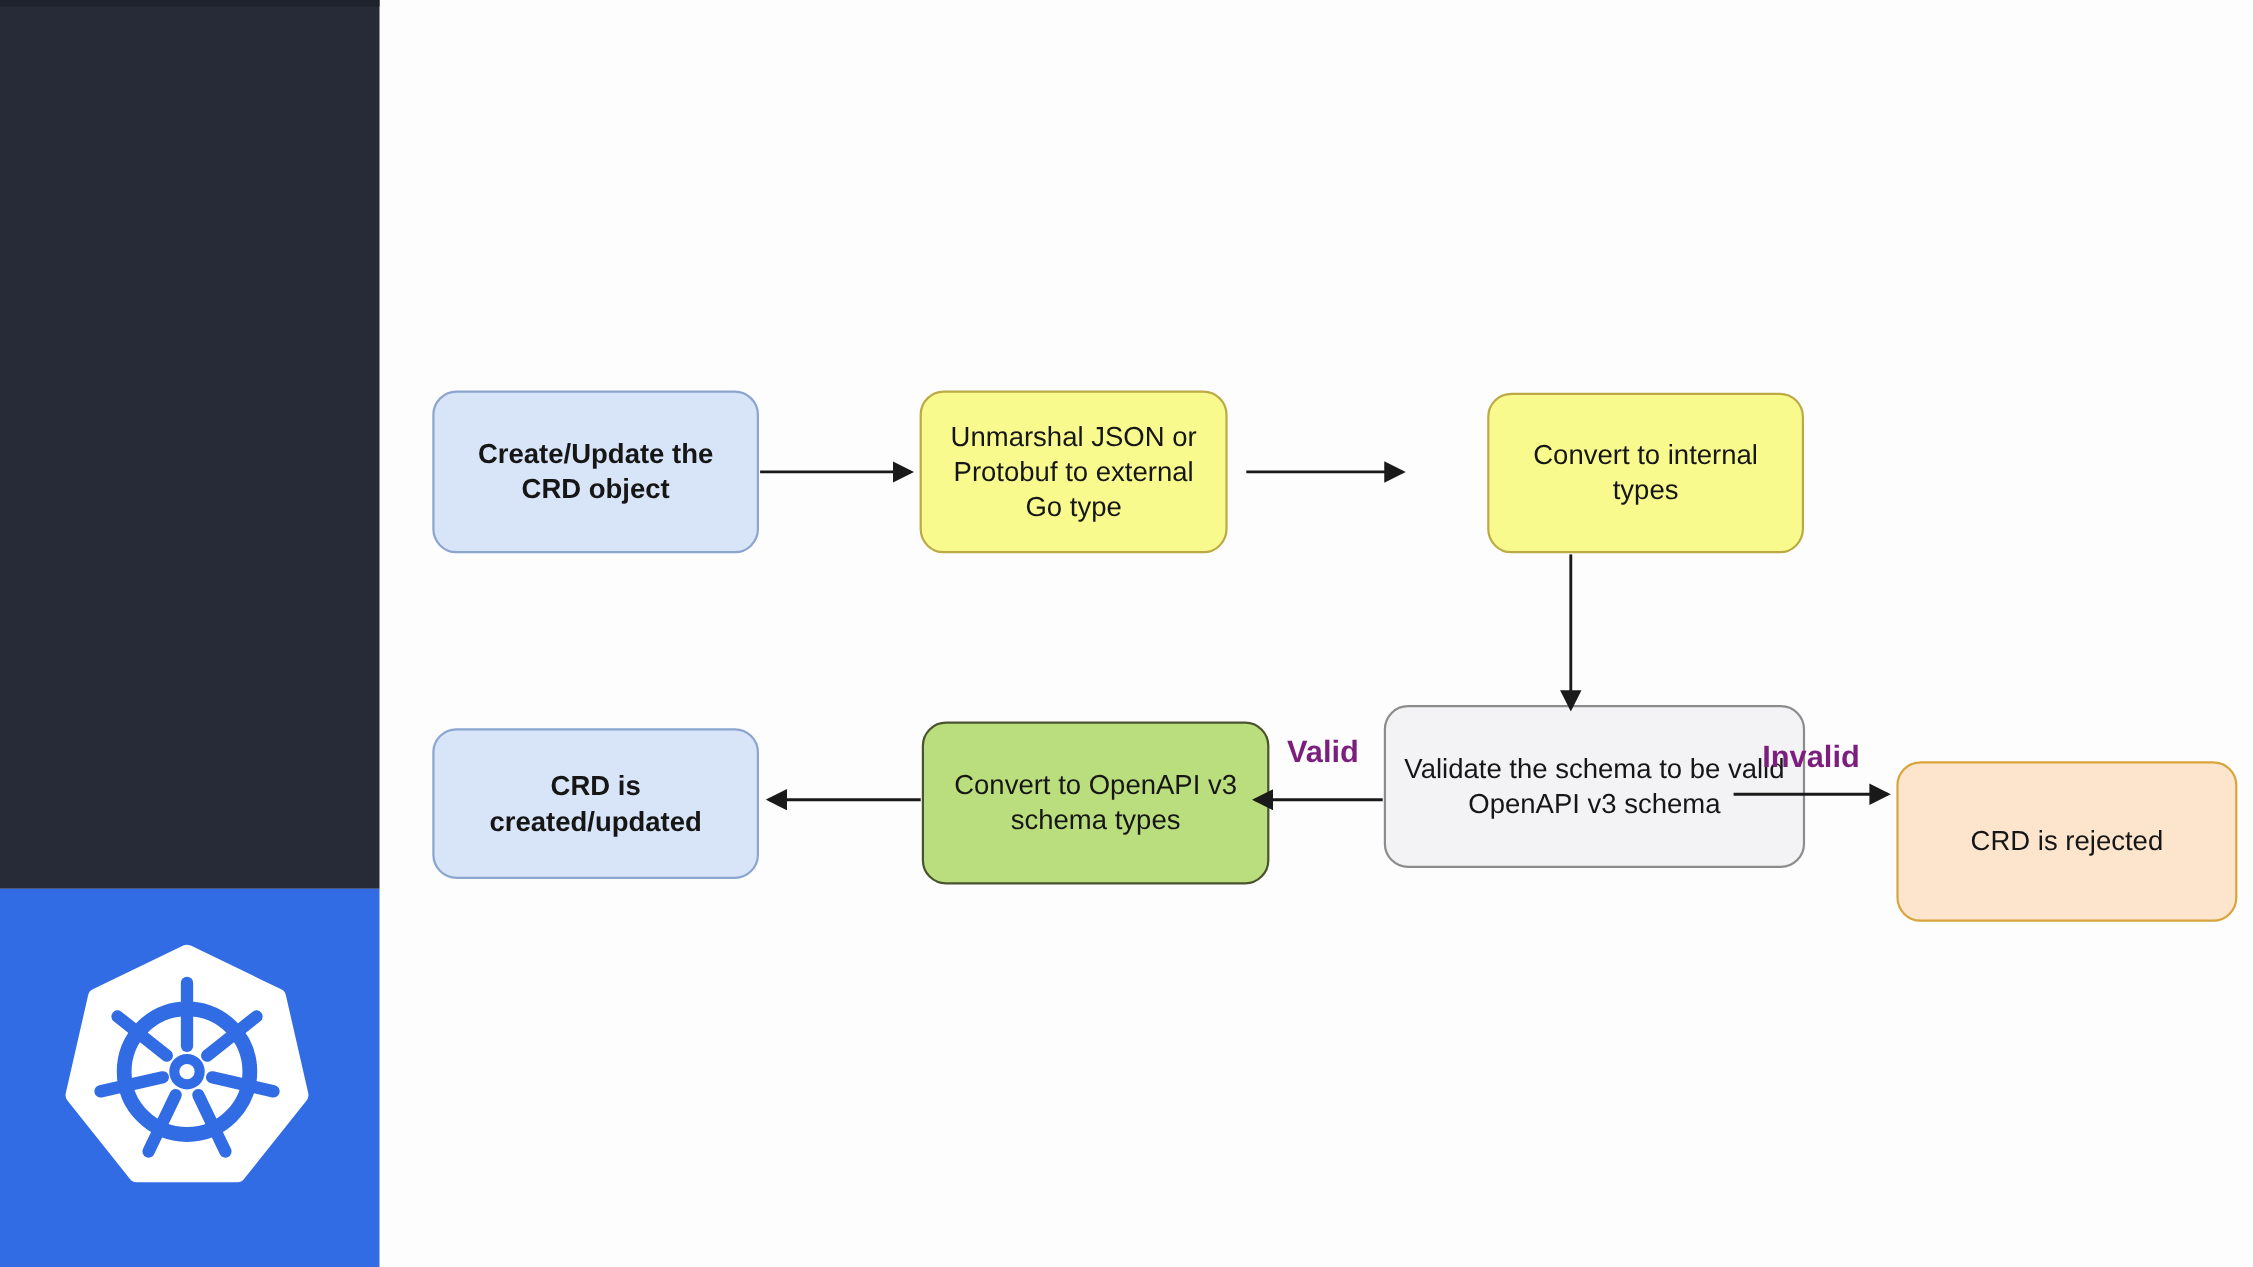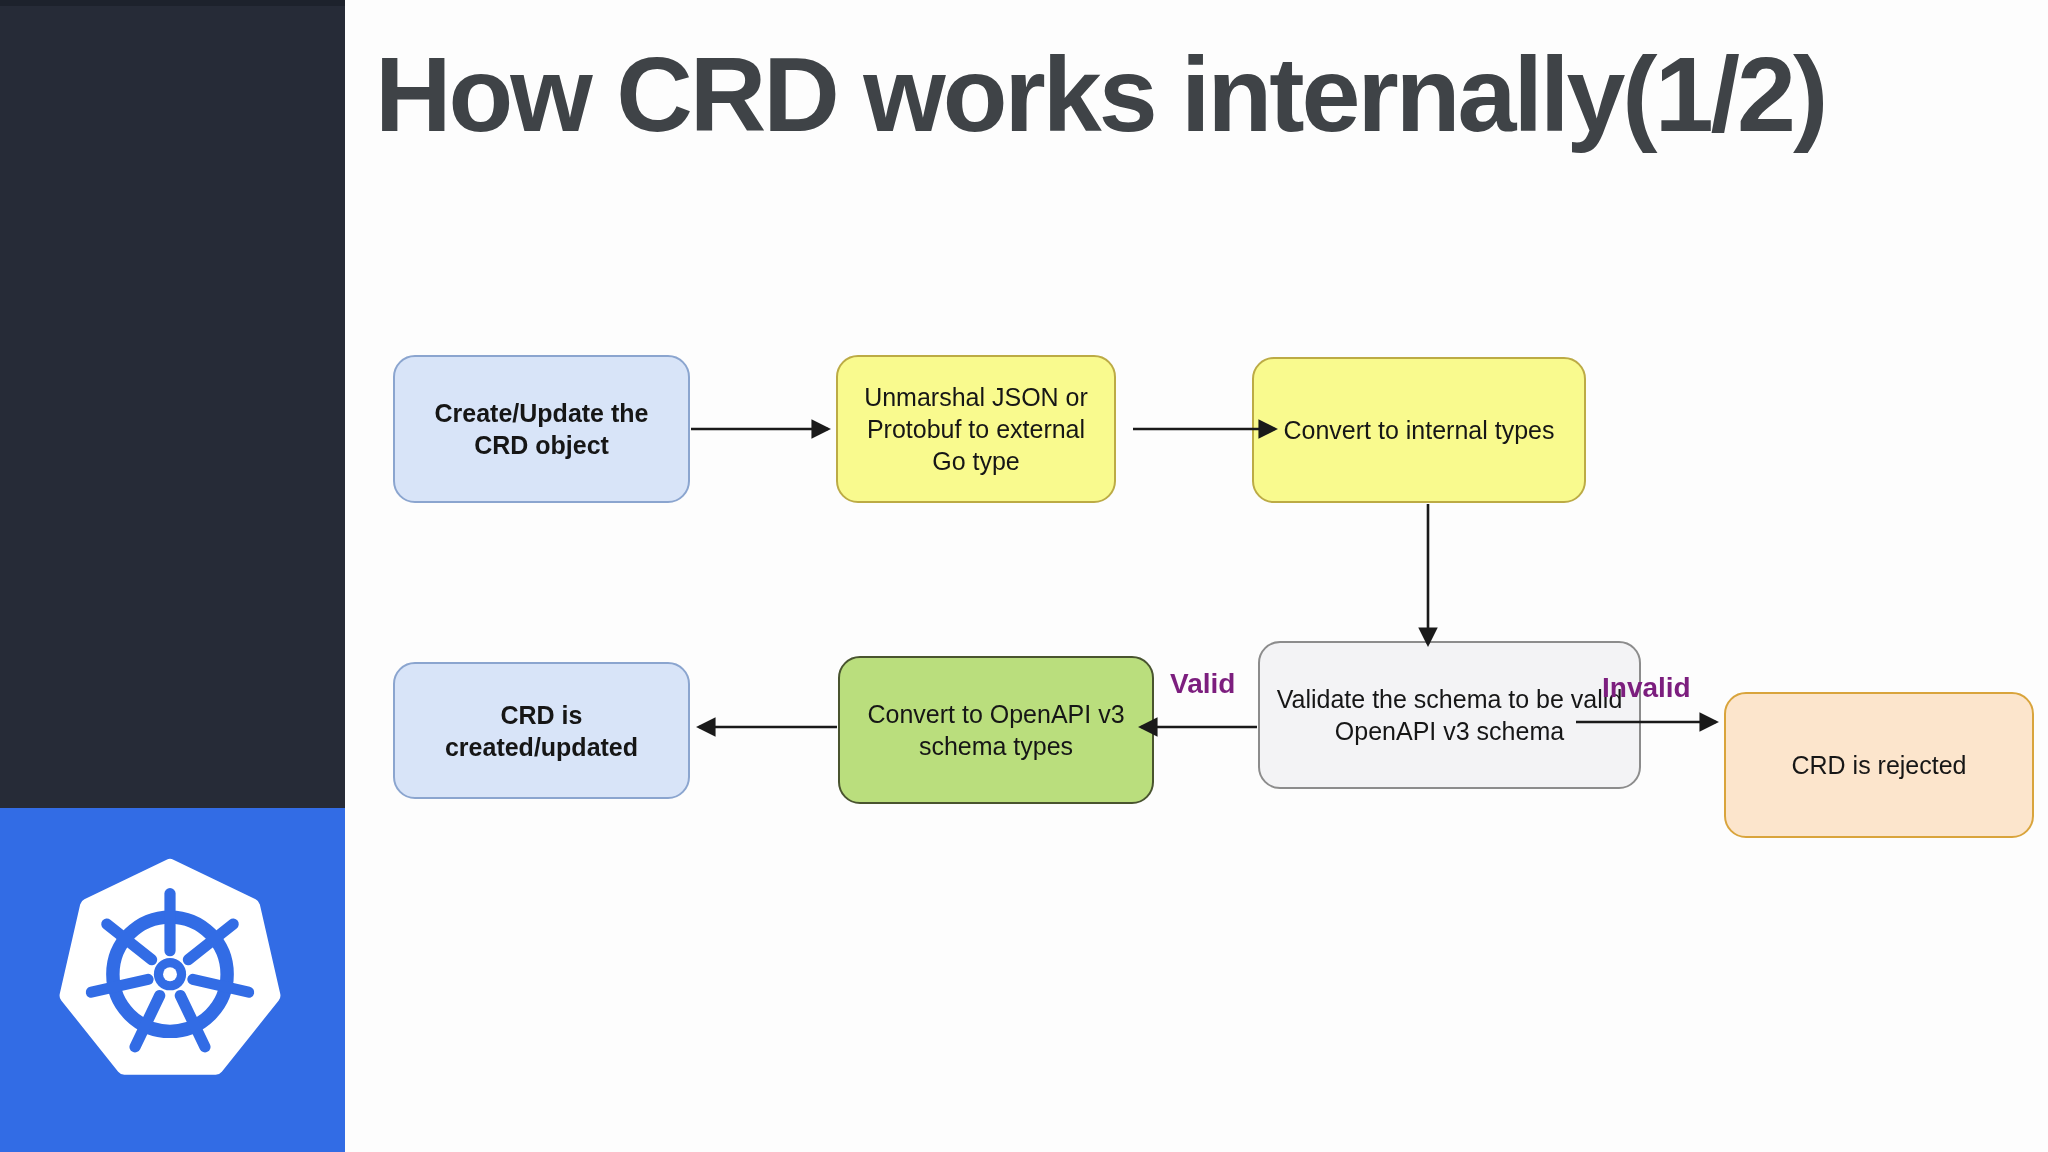--- a/index.html
+++ b/index.html
@@ -37,21 +37,21 @@
     border-radius: 22px;
     border: 2px solid #888;
     display: flex; align-items: center; justify-content: center;
     text-align: center;
     font-size: 25px; line-height: 1.28; color: #161616;
     padding: 8px 14px;
   }
   .node.bold { font-weight: bold; }
   .n0 { left: 393px; top: 355px;  width: 297px; height: 148px; }
   .n1 { left: 836px; top: 355px;  width: 280px; height: 148px; }
-  .n2 { left: 1252px; top: 357px; width: 334px; height: 146px; }
+  .n2 { left: 1352px; top: 357px; width: 288px; height: 146px; }
   .n3 { left: 393px; top: 662px;  width: 297px; height: 137px; }
   .n4 { left: 838px; top: 656px;  width: 316px; height: 148px; }
   .n5 { left: 1258px; top: 641px; width: 383px; height: 148px; padding: 8px 6px; }
   .n6 { left: 1724px; top: 656px; width: 310px; height: 146px; margin-top: 36px; }
   
   .arrows {
     position: absolute; left: 0; top: 0; width: 2048px; height: 1152px;
     pointer-events: none;
   }
   
@@ -87,21 +87,20 @@
       <line x1="60.2" y1="53.3" x2="85.1" y2="59.0"></line>
       <line x1="54.6" y1="60.5" x2="65.6" y2="83.4"></line>
       <line x1="45.4" y1="60.5" x2="34.4" y2="83.4"></line>
       <line x1="40.2" y1="53.3" x2="14.9" y2="59.0"></line>
       <line x1="41.8" y1="44.5" x2="21.8" y2="28.6"></line>
       <circle cx="50" cy="51" r="7.2" fill="#326ce5" stroke="none"></circle>
       <circle cx="50" cy="51" r="3.1" fill="#ffffff" stroke="none"></circle>
     </g>
   </svg>
 
-  <div class="slide-title" style="color: rgb(63, 67, 71);">How CRD works internally(1/2)</div>
 
   <div class="node n0 bold" style="background-color: rgb(216, 228, 248); border-color: rgb(139, 165, 207);">
     <span>Create/Update the CRD object</span>
   </div>
   <div class="node n1" style="background-color: rgb(249, 250, 142); border-color: rgb(188, 171, 69);">
     <span>Unmarshal JSON or Protobuf to external Go type</span>
   </div>
   <div class="node n2" style="background-color: rgb(249, 250, 142); border-color: rgb(188, 171, 69);">
     <span>Convert to internal types</span>
   </div>

